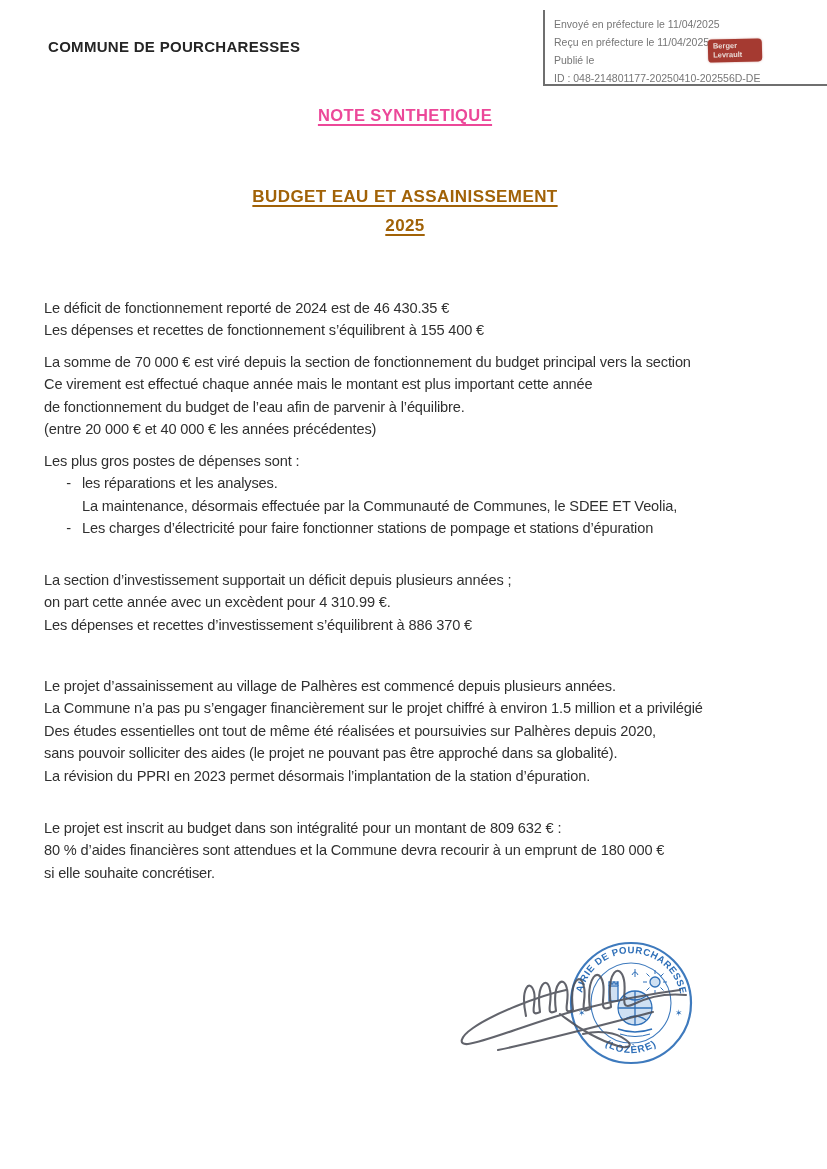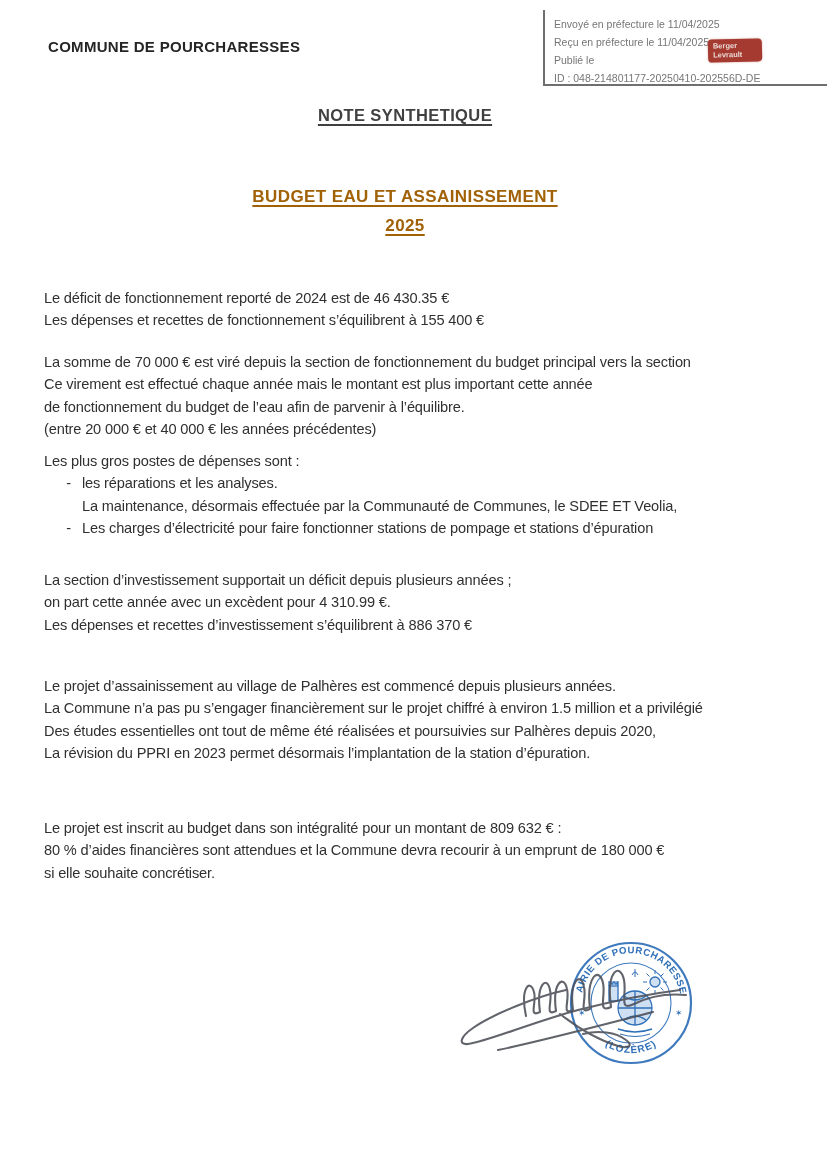--- a/index.html
+++ b/index.html
@@ -29,37 +29,37 @@
     position:absolute;left:163px;top:29px;width:54px;height:23px;
     background:#a53a31;border-radius:4px;
     color:#e8d9d4;font-size:7.5px;font-weight:bold;line-height:8.5px;
     padding:3px 0 0 5px;box-sizing:border-box;
     transform:rotate(-1.5deg);
     box-shadow:0 0 2px rgba(165,58,49,.5);
   }
   
   .doc-title{
     position:absolute;left:0;top:106px;width:810px;text-align:center;
-    font-size:16.5px;font-weight:bold;letter-spacing:.4px;color:#404040;
+    font-size:16.5px;font-weight:bold;letter-spacing:.4px;color:#ec4899;
     text-decoration:underline;text-underline-offset:3px;text-decoration-thickness:1.5px;
   }
   .doc-subtitle{
     position:absolute;left:0;top:182px;width:810px;text-align:center;
     font-size:17px;font-weight:bold;letter-spacing:.4px;color:#a16207;
     line-height:29px;
   }
   .doc-subtitle .line{text-decoration:underline;text-underline-offset:3px;text-decoration-thickness:1.5px;display:inline-block;}
   .doc-subtitle .wrap2{display:block;}
   
   .para{
     position:absolute;left:44px;width:760px;
     font-size:14.6px;letter-spacing:-.15px;color:#303030;
   }
   .para .line{line-height:22.4px;white-space:nowrap;}
-  .p-deficit{top:287px;}
+  .p-deficit{top:297px;}
   .p-transfer{top:351px;}
   .p-expenses{top:450px;}
   .p-invest{top:569px;}
   .p-project{top:675px;}
   .p-budget{top:817px;}
   .bullet-row{display:flex;align-items:flex-start;}
   .bullet-marker{
     display:inline-block;width:27px;text-align:center;margin-left:11px;
     line-height:22.4px;flex:0 0 27px;
   }
@@ -127,20 +127,21 @@
   <div class="para p-invest">
       <div class="line">La section d’investissement supportait un déficit depuis plusieurs années ;</div>
       <div class="line">on part cette année avec un excèdent pour 4 310.99 €.</div>
       <div class="line">Les dépenses et recettes d’investissement s’équilibrent à 886 370 €</div>
     </div>
 
   <div class="para p-project">
       <div class="line">Le projet d’assainissement au village de Palhères est commencé depuis plusieurs années.</div>
       <div class="line">La Commune n’a pas pu s’engager financièrement sur le projet chiffré à environ 1.5 million et a privilégié</div>
       <div class="line">Des études essentielles ont tout de même été réalisées et poursuivies sur Palhères depuis 2020,</div>
+      <div class="line">sans pouvoir solliciter des aides (le projet ne pouvant pas être approché dans sa globalité).</div>
       <div class="line">La révision du PPRI en 2023 permet désormais l’implantation de la station d’épuration.</div>
     </div>
 
   <div class="para p-budget">
       <div class="line">Le projet est inscrit au budget dans son intégralité pour un montant de 809 632 € :</div>
       <div class="line">80 % d’aides financières sont attendues et la Commune devra recourir à un emprunt de 180 000 €</div>
       <div class="line">si elle souhaite concrétiser.</div>
     </div>
 
   <svg class="seal-svg" width="150" height="150" viewBox="0 0 150 150">

